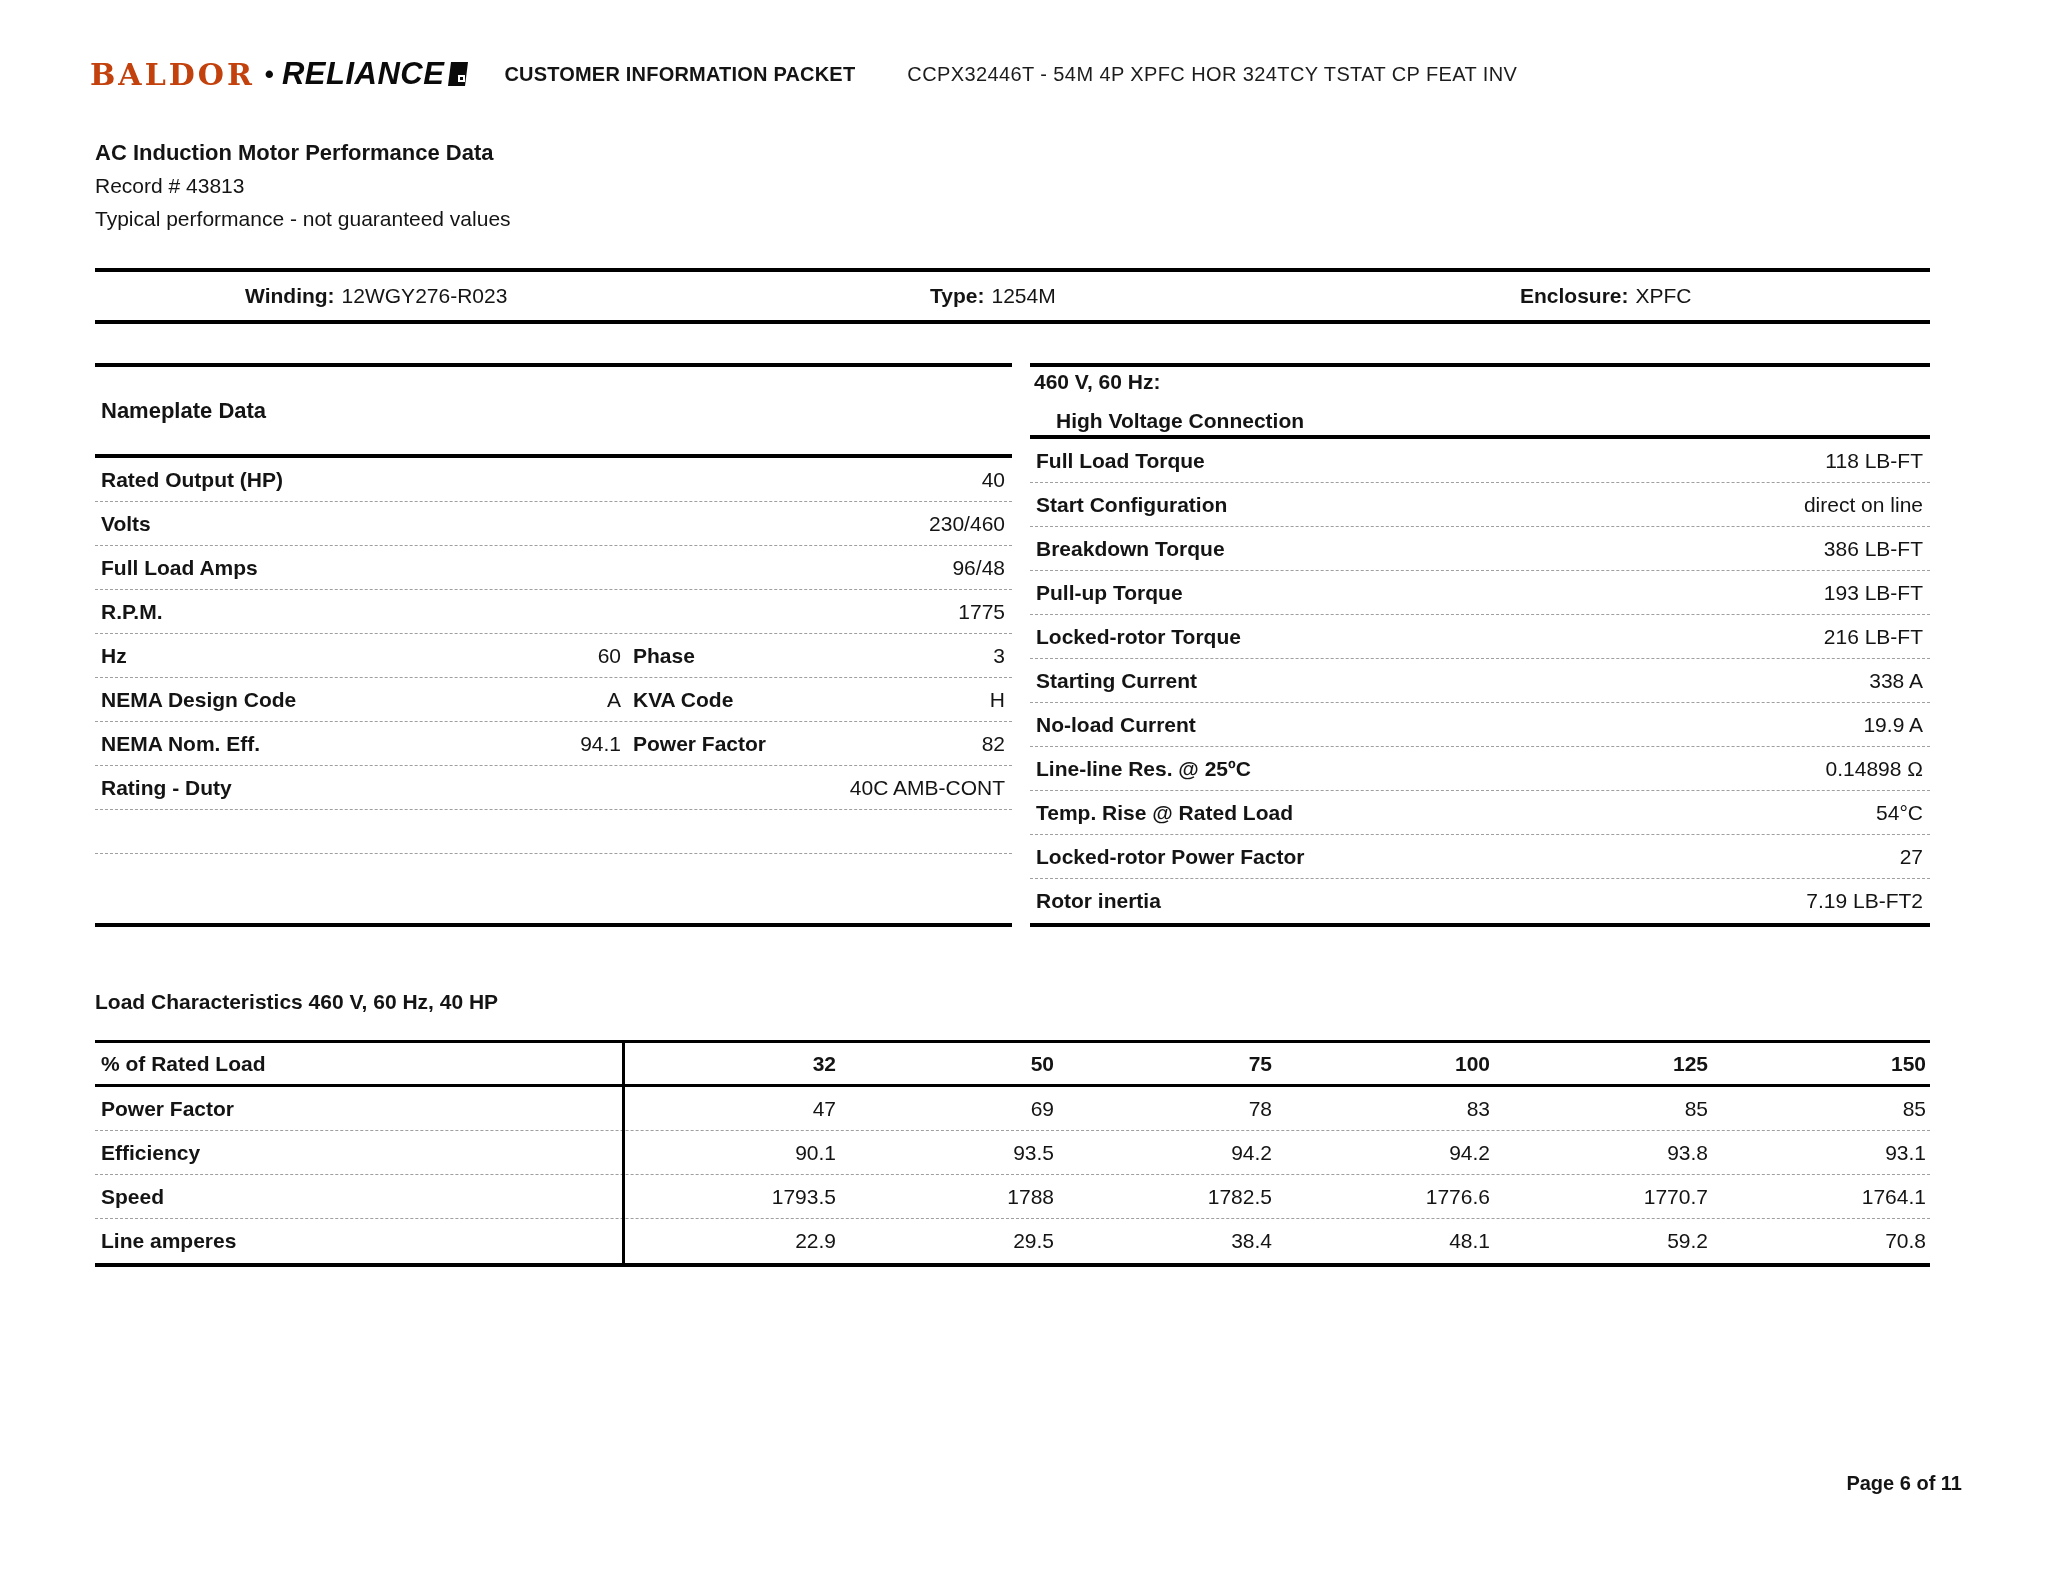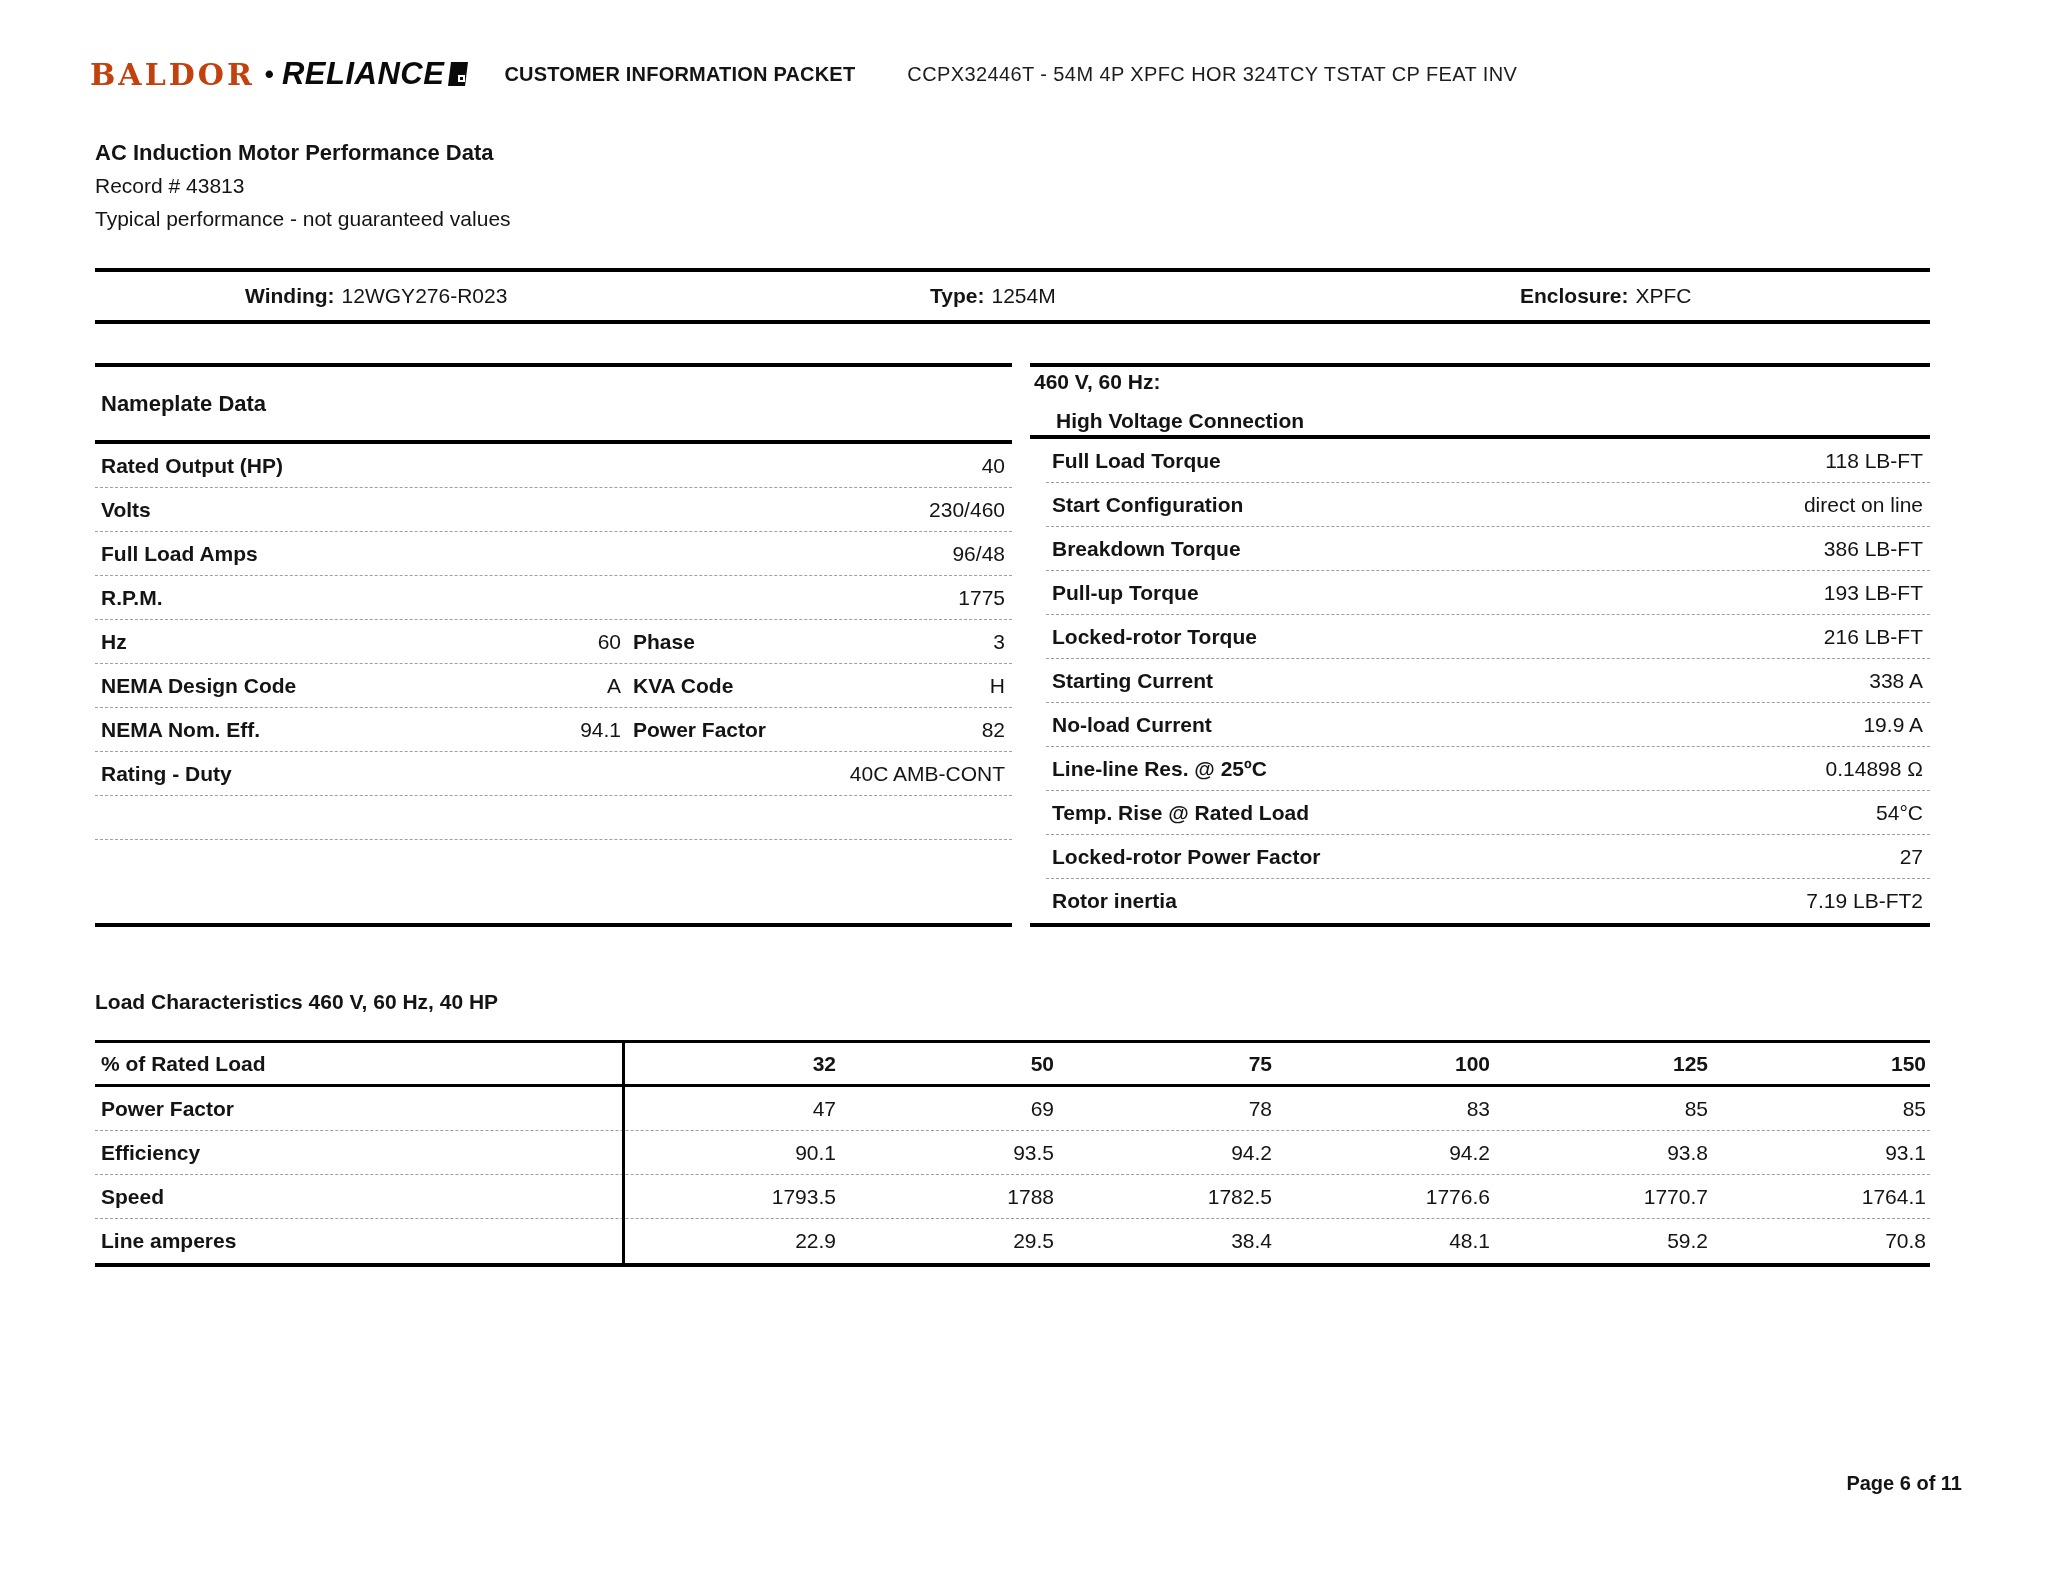--- a/index.html
+++ b/index.html
@@ -45,37 +45,37 @@
   .winding-bar .c3 { left:1425px; }
   .bar-label { font-weight:bold; }
   .bar-value { margin-left:7px; }
 
   
   .np-section { position:absolute; left:95px; top:363px; width:1835px; display:flex; gap:18px; }
   .np-table { border-top:4px solid #000; border-bottom:4px solid #000; }
   .np-left  { width:917px; }
   .np-right { width:900px; }
   .np-head {
-    height:77px; border-bottom:4px solid #000;
+    height:91px; border-bottom:4px solid #000;
     display:flex; align-items:center; font-weight:bold; font-size:22px; padding-left:6px;
   }
   .hv-head {
     height:72px; border-bottom:4px solid #000;
     display:flex; flex-direction:column; justify-content:space-between;
     font-weight:bold; font-size:21px; line-height:29px; padding-left:4px;
   }
   .hv-head .line2 { padding-left:22px; }
   .np-row {
     height:44px; display:grid; align-items:center;
     font-size:21px; border-bottom:1px dashed #9f9f9f;
     padding:0 7px 0 6px;
   }
   .np-row:last-child { border-bottom:none; }
   .np-left .np-row { grid-template-columns:440px 80px 1fr 220px; }
-  .np-right .np-row { grid-template-columns:1fr auto;margin-left:16px; }
+  .np-right .np-row { grid-template-columns:1fr auto; }
   .cell-label { font-weight:bold; white-space:nowrap; }
   .cell-mid-value { text-align:right; white-space:nowrap; }
   .cell-mid-label { font-weight:bold; padding-left:12px; white-space:nowrap; }
   .cell-value { text-align:right; white-space:nowrap; }
 
   
   .load-section { position:absolute; left:95px; top:990px; width:1835px; }
   .load-title { font-size:21px; font-weight:bold; margin-bottom:26px; }
   .load-table { position:relative; border-top:3px solid #000000; border-bottom:4px solid #000; }
   .load-vdiv { position:absolute; left:527px; top:0; bottom:0; width:3px; background:#000; }

